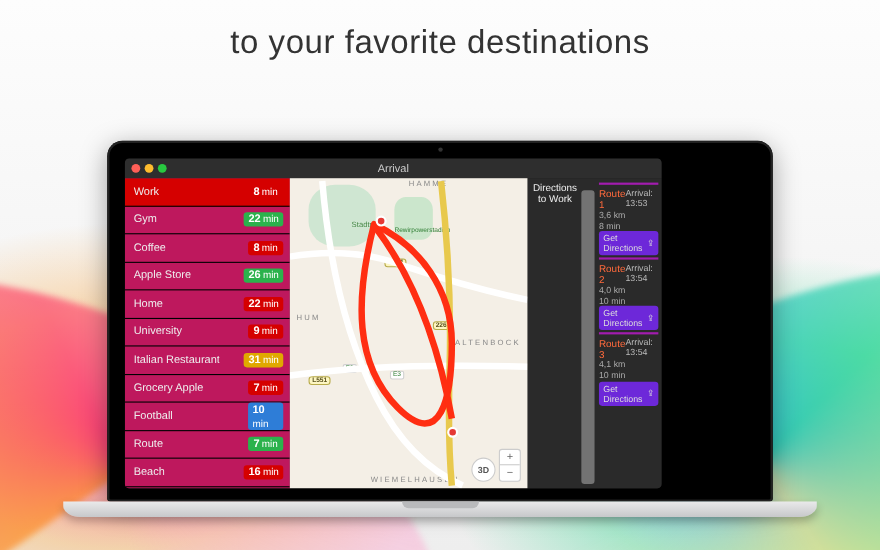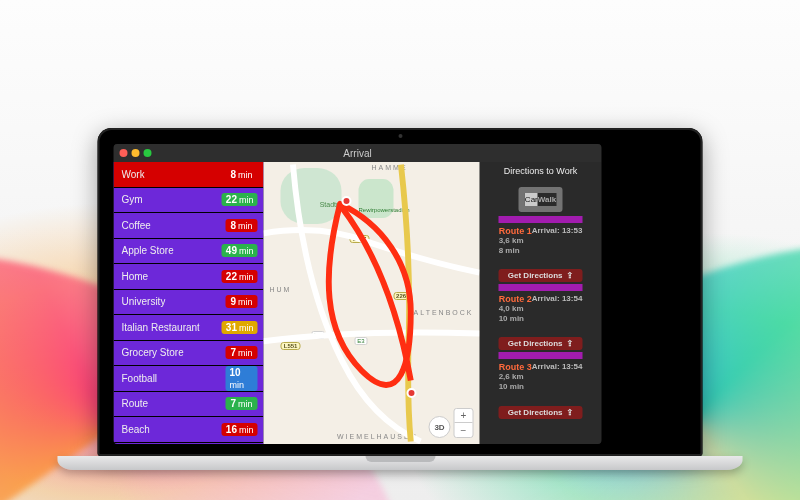--- a/index.html
+++ b/index.html
@@ -28,21 +28,21 @@
   .screen-frame { background:#000; border-radius:14px 14px 3px 3px; padding:14px 16px 12px; box-shadow:0 6px 24px rgba(0,0,0,.35), inset 0 0 0 2px #222; }
   .camera { width:4px;height:4px;border-radius:50%;background:#333;margin:-8px auto 6px; }
   .app { background:#1e1e1e; border-radius:4px; overflow:hidden; width:488px; height:300px; display:flex; flex-direction:column; }
   .titlebar { height:18px; background:#2e2e2e; display:flex; align-items:center; padding:0 6px; position:relative; }
   .traffic { display:flex; gap:4px; }
   .tl { width:8px;height:8px;border-radius:50%; }
   .tl.r{background:#ff5f57;} .tl.y{background:#febc2e;} .tl.g{background:#28c840;}
   .titlebar .title { position:absolute; left:0; right:0; text-align:center; font-size:10px; color:#ccc; }
 
   .content { flex:1; display:flex; min-height:0; }
-  .list { width:150px; background:#6d28d9; overflow:hidden; }
+  .list { width:150px; background:#be185d; overflow:hidden; }
   .row { display:flex; align-items:center; justify-content:space-between; height:25.5px; padding:0 6px 0 8px; border-bottom:1px solid #000; }
   .row.selected { background:#d50000; }
   .row .name { color:#eee; font-size:10px; white-space:nowrap; overflow:hidden; text-overflow:ellipsis; }
   .badge { display:flex; align-items:baseline; gap:2px; color:#fff; font-size:9px; padding:1px 4px; border-radius:3px; min-width:32px; justify-content:center; }
   .badge .num { font-size:10px; font-weight:600; }
   .badge.red{background:#d50000;} .badge.green{background:#2bb24c;} .badge.yellow{background:#e0a800;} .badge.blue{background:#2e7dd7;flex-direction:column;}
   .row.selected .badge { background:transparent; }
 
   .map { flex:1; background:#f4efe6; position:relative; overflow:hidden; }
   .map .water { position:absolute; left:8%; top:2%; width:28%; height:20%; background:#bfe2c9; border-radius:40%; opacity:.7; }
@@ -52,44 +52,45 @@
   .map .pin.a{ left:36%; top:12%; } .map .pin.b{ left:66%; top:80%; }
   .map .tag { position:absolute; font-size:7px; color:#888; letter-spacing:2px; }
   .map .corner { position:absolute; right:6px; bottom:6px; display:flex; flex-direction:row; gap:3px; align-items:flex-end; }
   .map .btn3d { width:22px;height:22px;border-radius:50%;background:#fff;border:1px solid #ccc;font-size:8px;display:flex;align-items:center;justify-content:center;color:#555; font-weight:600;}
   .zoom { background:#fff; border:1px solid #ccc; border-radius:3px; }
   .zoom div { width:18px;height:14px;display:flex;align-items:center;justify-content:center;font-size:10px;color:#666; }
   .zoom div:first-child{border-bottom:1px solid #ccc;}
   .shield { position:absolute; background:#fdf6c2; border:1px solid #b8ab4a; border-radius:3px; font-size:6px; padding:0 2px; color:#5b5320; font-weight:600; }
   .hint { position:absolute; background:#fff; border:1px solid #d0d0d0; border-radius:2px; font-size:6px; padding:0 2px; color:#2e7d32; }
 
-  .routes { width:122px; background:#2a2a2a; padding:4px 5px; color:#ddd; font-size:8px; display:flex; flex-direction:column; gap:4px;align-items:center; }
+  .routes { width:122px; background:#2a2a2a; padding:4px 5px; color:#ddd; font-size:8px; display:flex; flex-direction:row; gap:4px; }
   .routes .hdr { text-align:center; font-size:9px; color:#eee; }
   .seg { display:flex; border:6px solid #737373; border-radius:3px; overflow:hidden; margin-top:7px; }
   .seg div { flex:1; text-align:center; font-size:8px; padding:2px 0; }
   .seg .on { background:#ccc; color:#111; } .seg .off { color:#aaa;font-weight:bold; }
-  .rt { border-top:7px solid #a21caf; padding:3px 0 2px;font-weight:bold; }
+  .rt { border-top:2px solid #a21caf; padding:3px 0 2px; }
   .rt .line1 { display:flex; justify-content:space-between; }
   .rt .rn { color:#ff6a3c; font-size:9px; }
   .rt .arr { color:#bbb; font-size:8px; }
   .rt .meta { color:#aaa; font-size:8px; line-height:1.2; }
-  .gd { margin-top:14px; background:#7f1d1d; color:#ddd; font-size:8px; padding:2px 4px; border-radius:3px; display:flex; justify-content:center; align-items:center; gap:4px; }
+  .gd { margin-top:0; background:#6d28d9; color:#ddd; font-size:8px; padding:2px 4px; border-radius:3px; display:flex; justify-content:center; align-items:center; gap:4px; }
   .gd .share { font-size:8px; }
 
   .base { height:14px; margin:0 -40px; border-radius:0 0 16px 16px/0 0 10px 10px;
     background:linear-gradient(#e9e9ea,#c7c8ca); box-shadow:0 4px 8px rgba(0,0,0,.25); position:relative; }
   .notch { position:absolute; left:50%; transform:translateX(-50%); top:0; width:70px; height:6px; background:#b9babc; border-radius:0 0 6px 6px; }
 </style>
 </head>
 <body>
 
 <div class="swirl a"></div>
 <div class="swirl b"></div>
 
 <div class="headline">
+  <span>to your favorite destinations</span>
 </div>
 
 <div class="laptop">
   <div class="screen-frame">
     <div class="camera"></div>
 
     <div class="app">
       <div class="titlebar">
         <div class="traffic">
           <div class="tl r"></div>
@@ -118,21 +119,21 @@
             <div class="row">
               <span class="name">Coffee</span>
               <span class="badge red">
                 <span class="num">8</span>
                 <span>min</span>
               </span>
             </div>
             <div class="row">
               <span class="name">Apple Store</span>
               <span class="badge green">
-                <span class="num">49</span>
+                <span class="num">26</span>
                 <span>min</span>
               </span>
             </div>
             <div class="row">
               <span class="name">Home</span>
               <span class="badge red">
                 <span class="num">22</span>
                 <span>min</span>
               </span>
             </div>
@@ -144,21 +145,21 @@
               </span>
             </div>
             <div class="row">
               <span class="name">Italian Restaurant</span>
               <span class="badge yellow">
                 <span class="num">31</span>
                 <span>min</span>
               </span>
             </div>
             <div class="row">
-              <span class="name">Grocery Store</span>
+              <span class="name">Grocery Apple</span>
               <span class="badge red">
                 <span class="num">7</span>
                 <span>min</span>
               </span>
             </div>
             <div class="row">
               <span class="name">Football</span>
               <span class="badge blue">
                 <span class="num">10</span>
                 <span>min</span>
@@ -242,21 +243,21 @@
                 <div class="gd">
                   <span>Get Directions</span>
                   <span class="share">⇪</span>
                 </div>
               </div>
               <div class="rt">
                 <div class="line1">
                   <span class="rn">Route 3</span>
                   <span class="arr">Arrival: 13:54</span>
                 </div>
-                <div class="meta">2,6 km</div>
+                <div class="meta">4,1 km</div>
                 <div class="meta">10 min</div>
                 <div class="gd">
                   <span>Get Directions</span>
                   <span class="share">⇪</span>
                 </div>
               </div>
             </div>
         </div>
       </div>
     </div>

